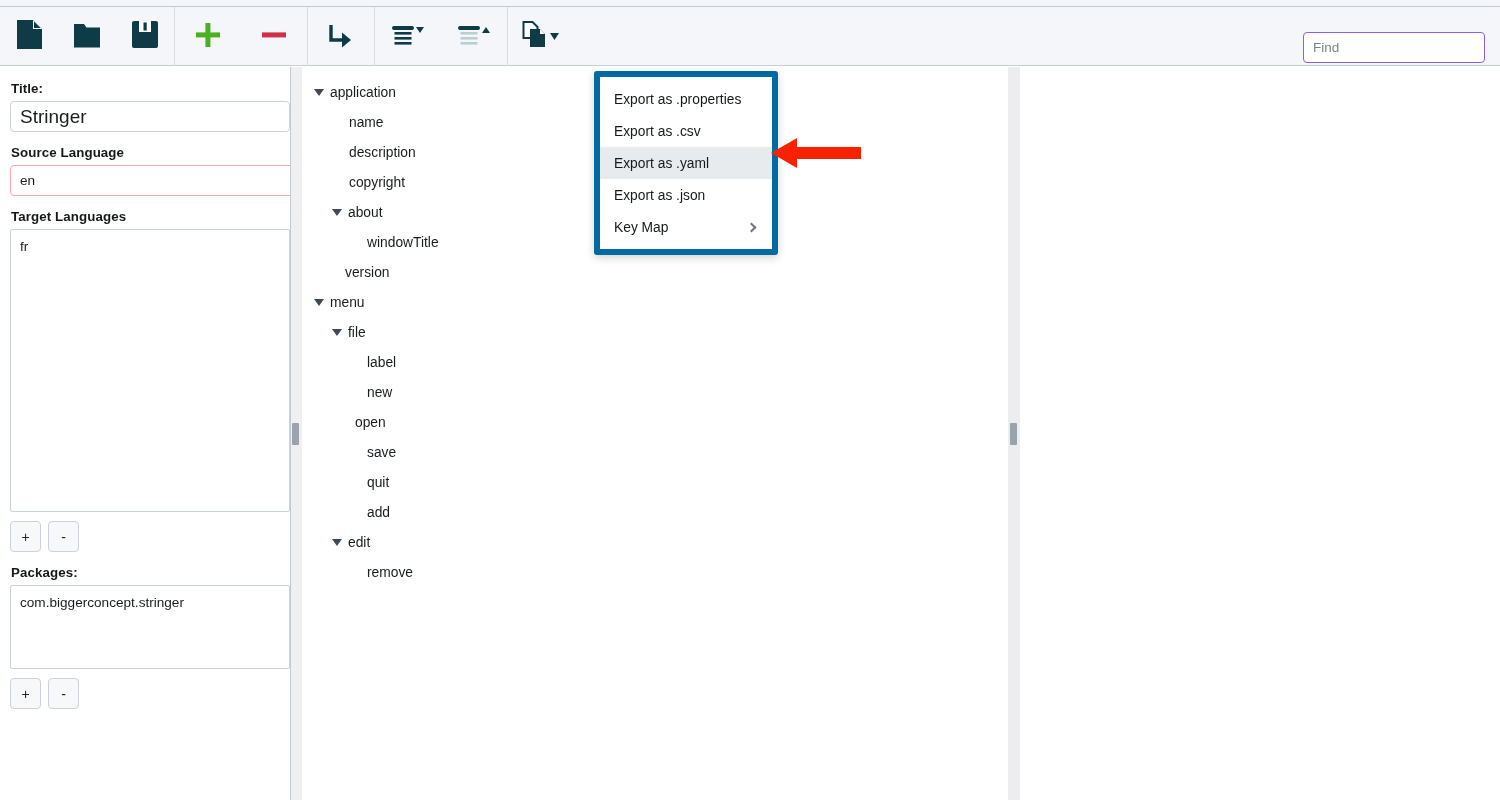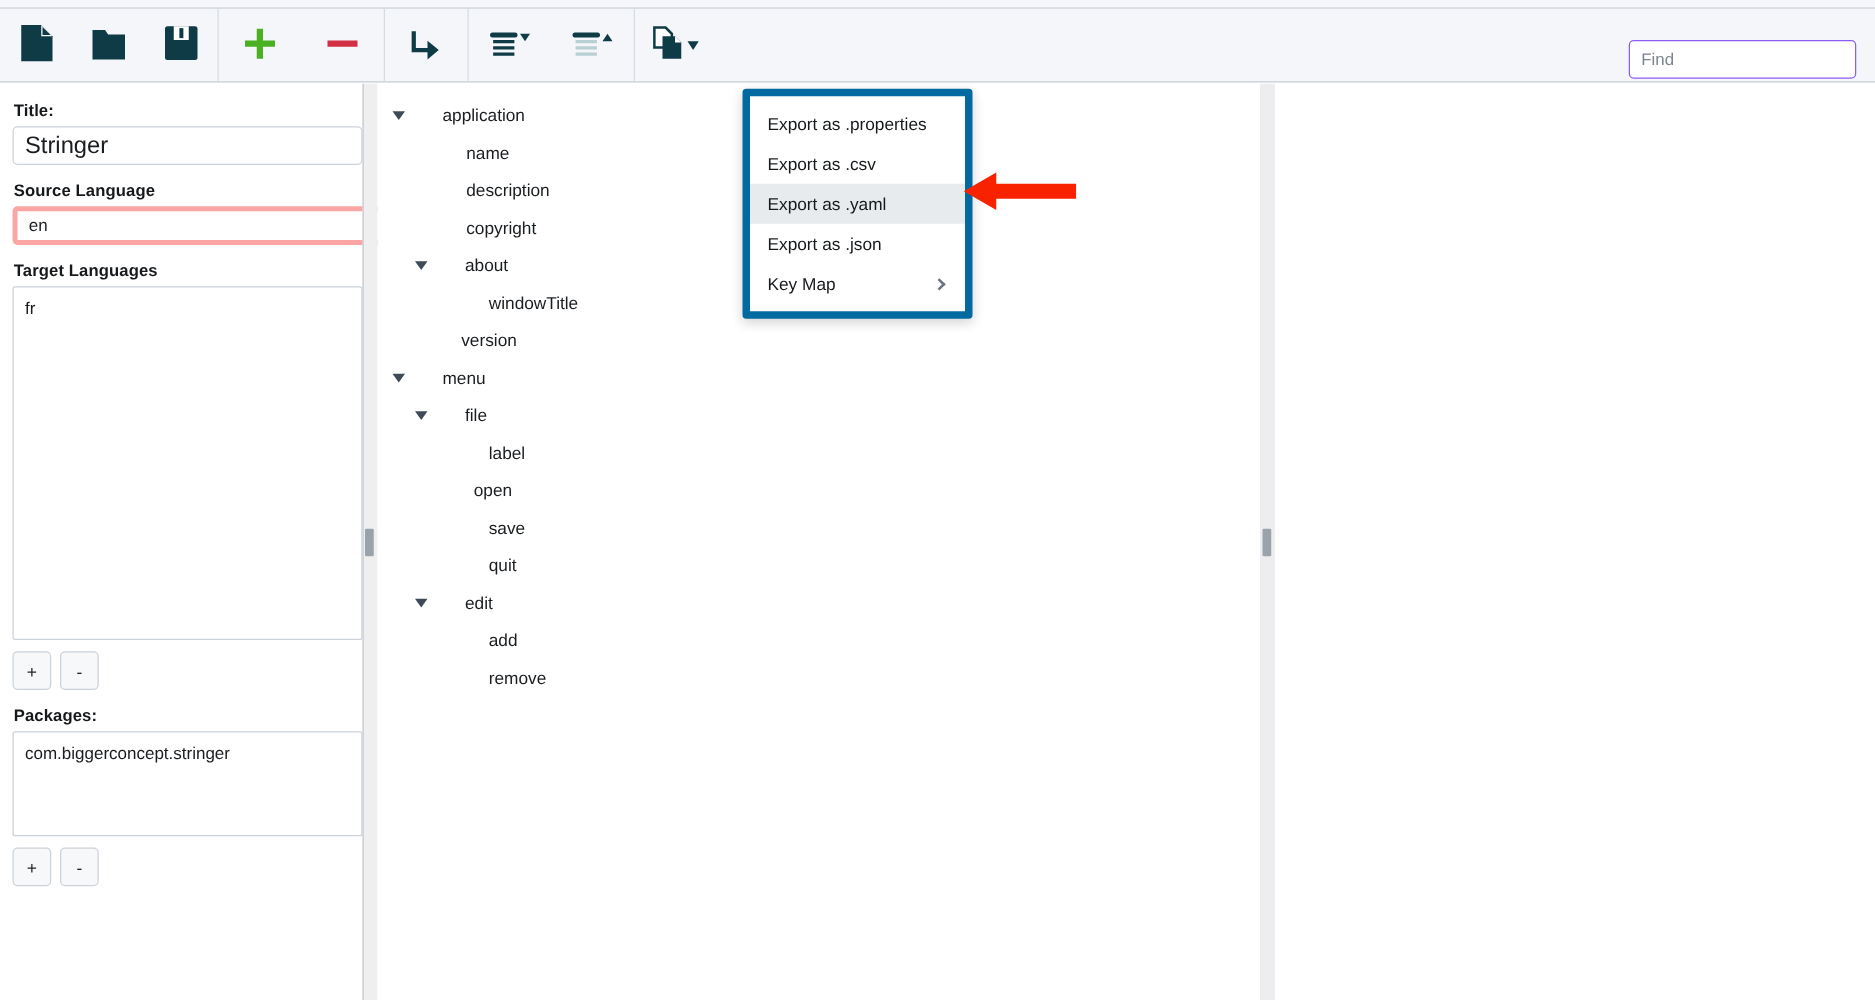--- a/index.html
+++ b/index.html
@@ -78,21 +78,21 @@
   .text-input {
     width: 280px; height: 31px;
     border: 1px solid #ccd2d9; border-radius: 4px;
     background: #fff; padding: 0 9px;
     font-size: 19px; color: #1a1d20;
     font-family: "Liberation Sans", sans-serif;
     outline: none; display: block;
   }
   .select-box {
     width: 324px; height: 31px;
-    border: 4px solid #fca5a5; border-radius: 4px;
+    border: 1px solid #fca5a5; border-radius: 4px;
     background: #fff; padding: 0 9px;
     font-size: 13.6px; color: #1a1d20;
     display: flex; align-items: center; justify-content: space-between;
     cursor: pointer;
   }
   .caret-down {
     width: 0; height: 0;
     border-left: 6px solid transparent;
     border-right: 6px solid transparent;
     border-top: 7px solid #5b6670;
@@ -137,21 +137,21 @@
   
   .tree-panel {
     position: absolute; top: 0; left: 302px;
     width: 706px; height: 733px;
     background: #ffffff;
     padding: 10px 0 0 0;
     overflow: hidden;
   }
   .tree-row {
     height: 30px; display: flex; align-items: center;
-    font-size: 13.8px; color: #1a1d20; cursor: default; gap: 24px;
+    font-size: 13.8px; color: #1a1d20; cursor: default;
   }
   .twisty {
     width: 0; height: 0; margin-right: 6px;
     border-left: 5.5px solid transparent;
     border-right: 5.5px solid transparent;
     border-top: 7px solid #3f4a57;
     flex: 0 0 auto;
   }
   .twisty-spacer { width: 11px; margin-right: 6px; flex: 0 0 auto; }
 
@@ -381,39 +381,43 @@
             <span>menu</span>
           </div>
           <div class="tree-row" style="padding-left: 30px;">
             <span class="twisty"></span>
             <span>file</span>
           </div>
           <div class="tree-row" style="padding-left: 48px;">
             <span class="twisty-spacer"></span>
             <span>label</span>
           </div>
+          <div class="tree-row" style="padding-left: 48px;">
+            <span class="twisty-spacer"></span>
+            <span>new</span>
+          </div>
           <div class="tree-row" style="padding-left: 36px;">
             <span class="twisty-spacer"></span>
             <span>open</span>
           </div>
           <div class="tree-row" style="padding-left: 48px;">
             <span class="twisty-spacer"></span>
             <span>save</span>
           </div>
           <div class="tree-row" style="padding-left: 48px;">
             <span class="twisty-spacer"></span>
             <span>quit</span>
+          </div>
+          <div class="tree-row" style="padding-left: 48px;">
+            <span class="twisty-spacer"></span>
+            <span>add</span>
           </div>
           <div class="tree-row" style="padding-left: 30px;">
             <span class="twisty"></span>
             <span>edit</span>
-          </div>
-          <div class="tree-row" style="padding-left: 48px;">
-            <span class="twisty-spacer"></span>
-            <span>add</span>
           </div>
           <div class="tree-row" style="padding-left: 48px;">
             <span class="twisty-spacer"></span>
             <span>remove</span>
           </div>
         </div>
     </div>
 
     <div class="splitter right">
       <div class="grip"></div>

